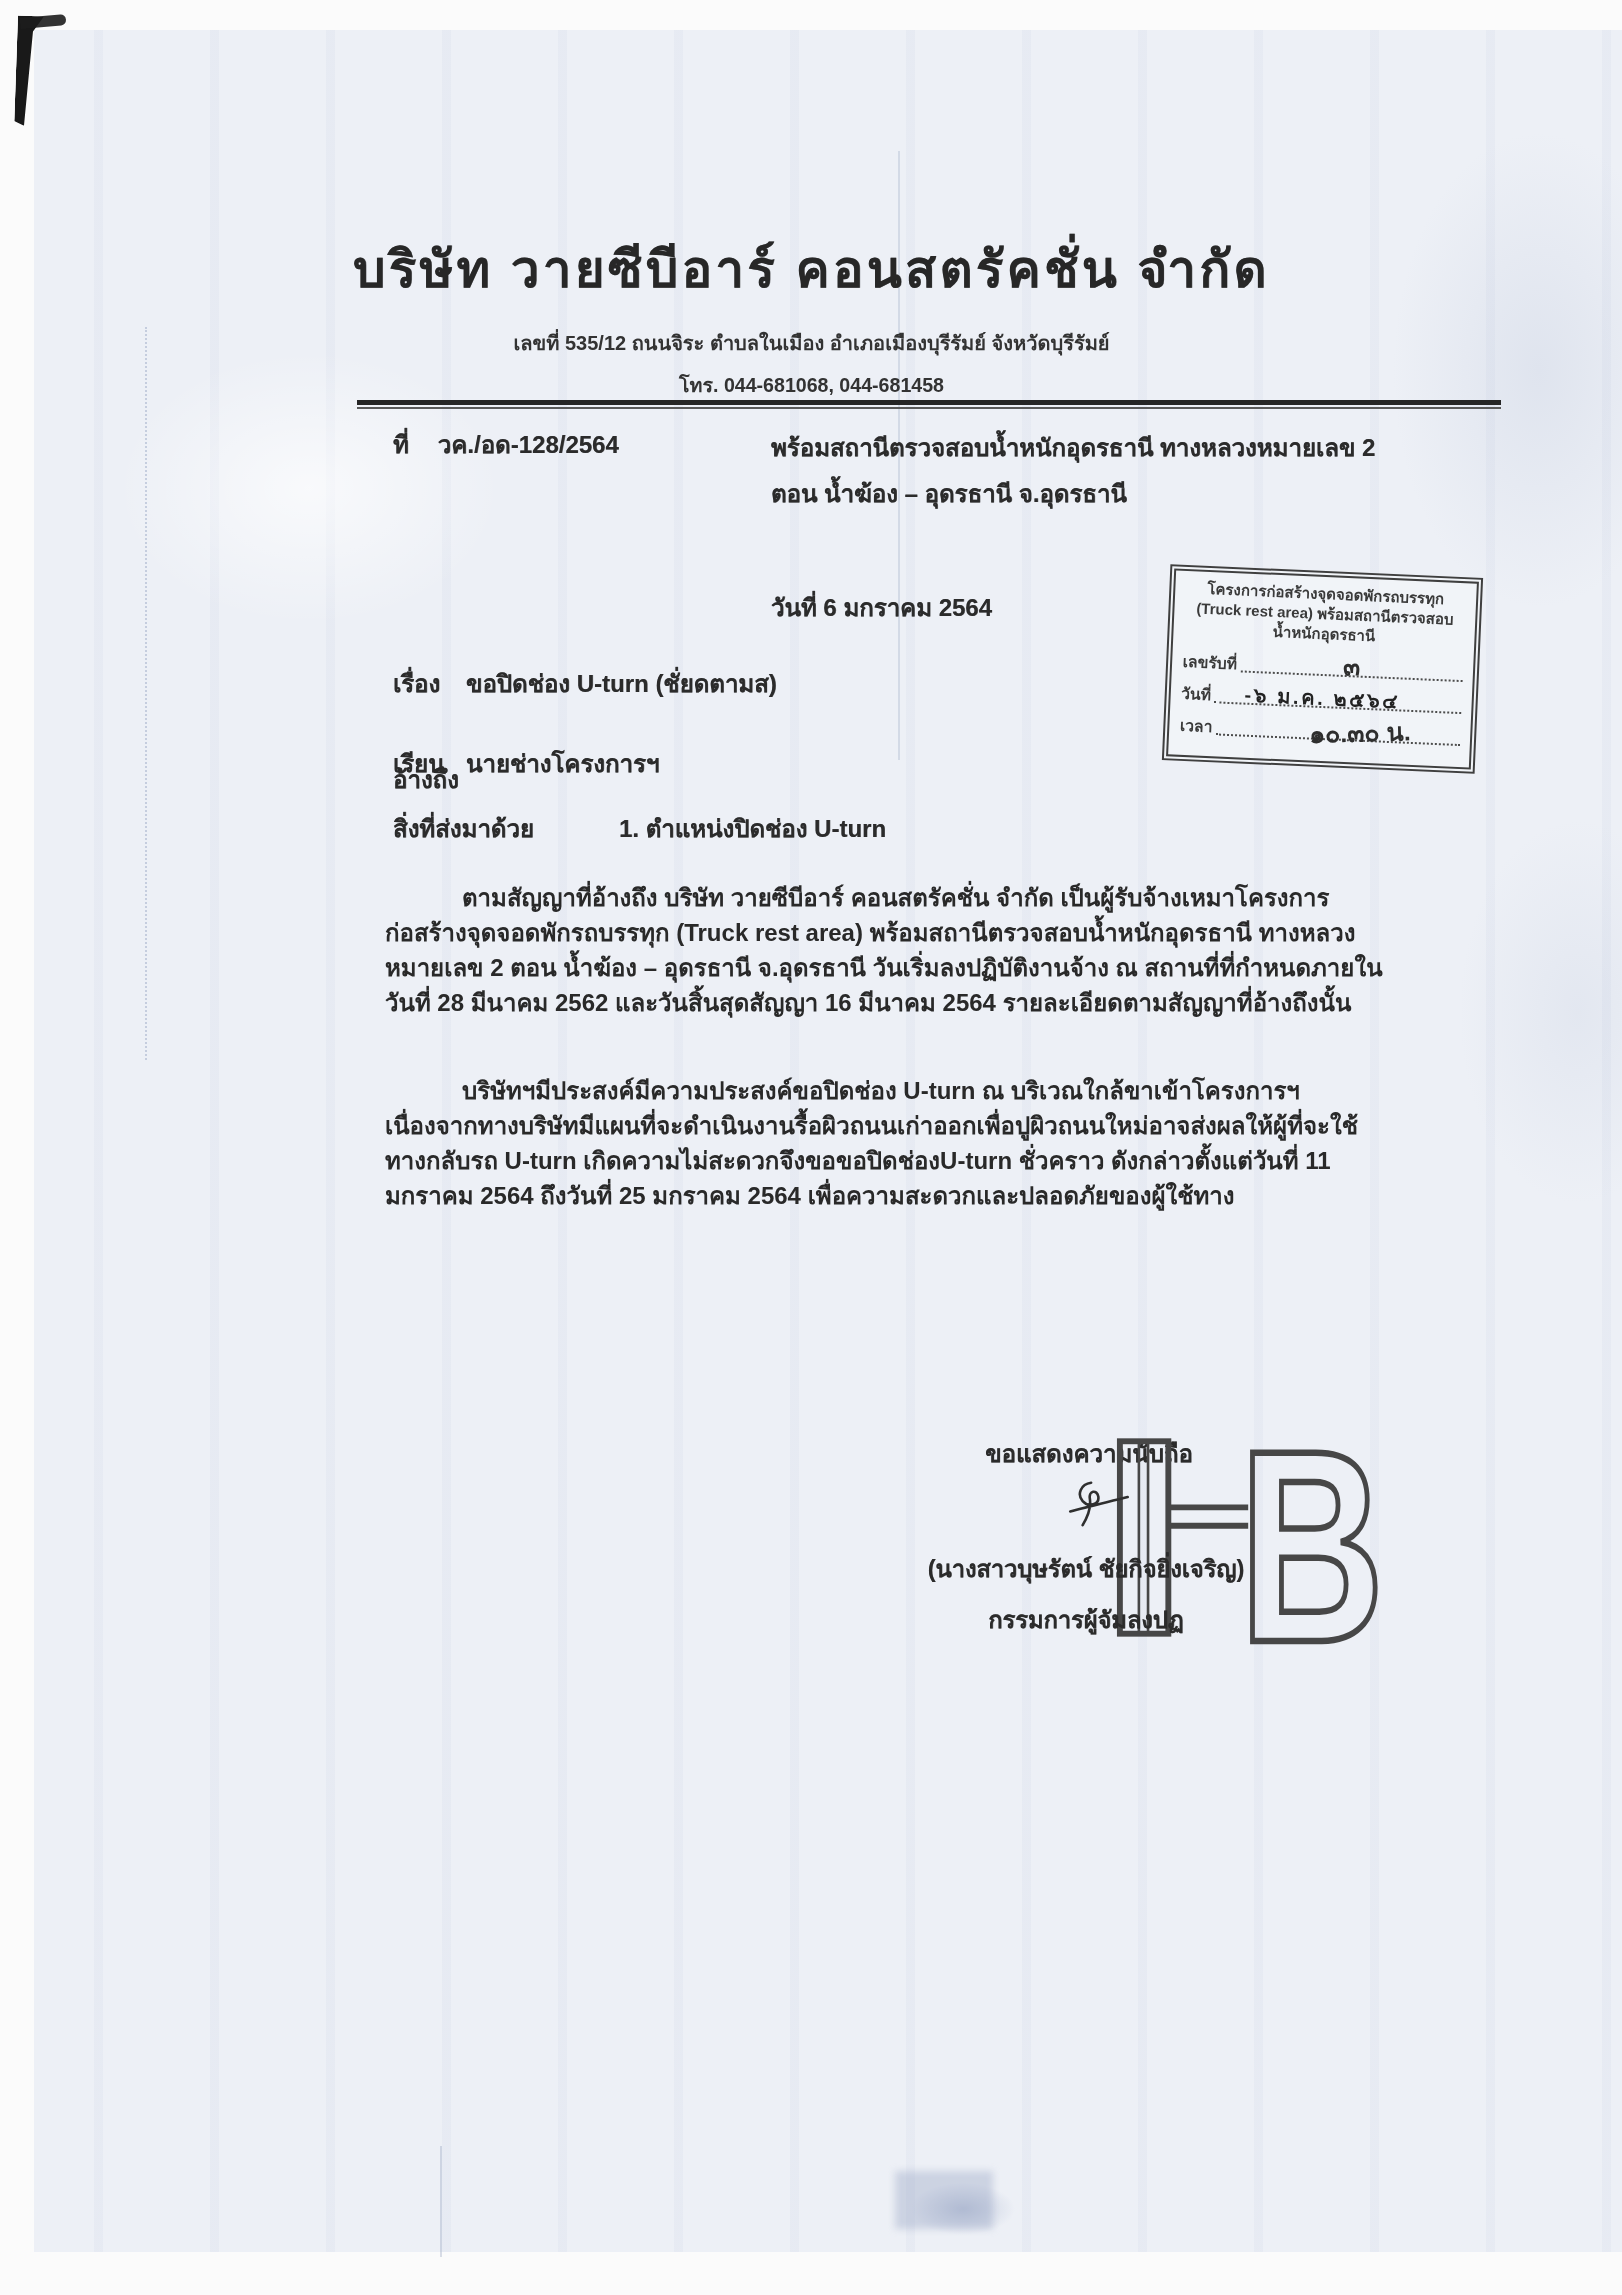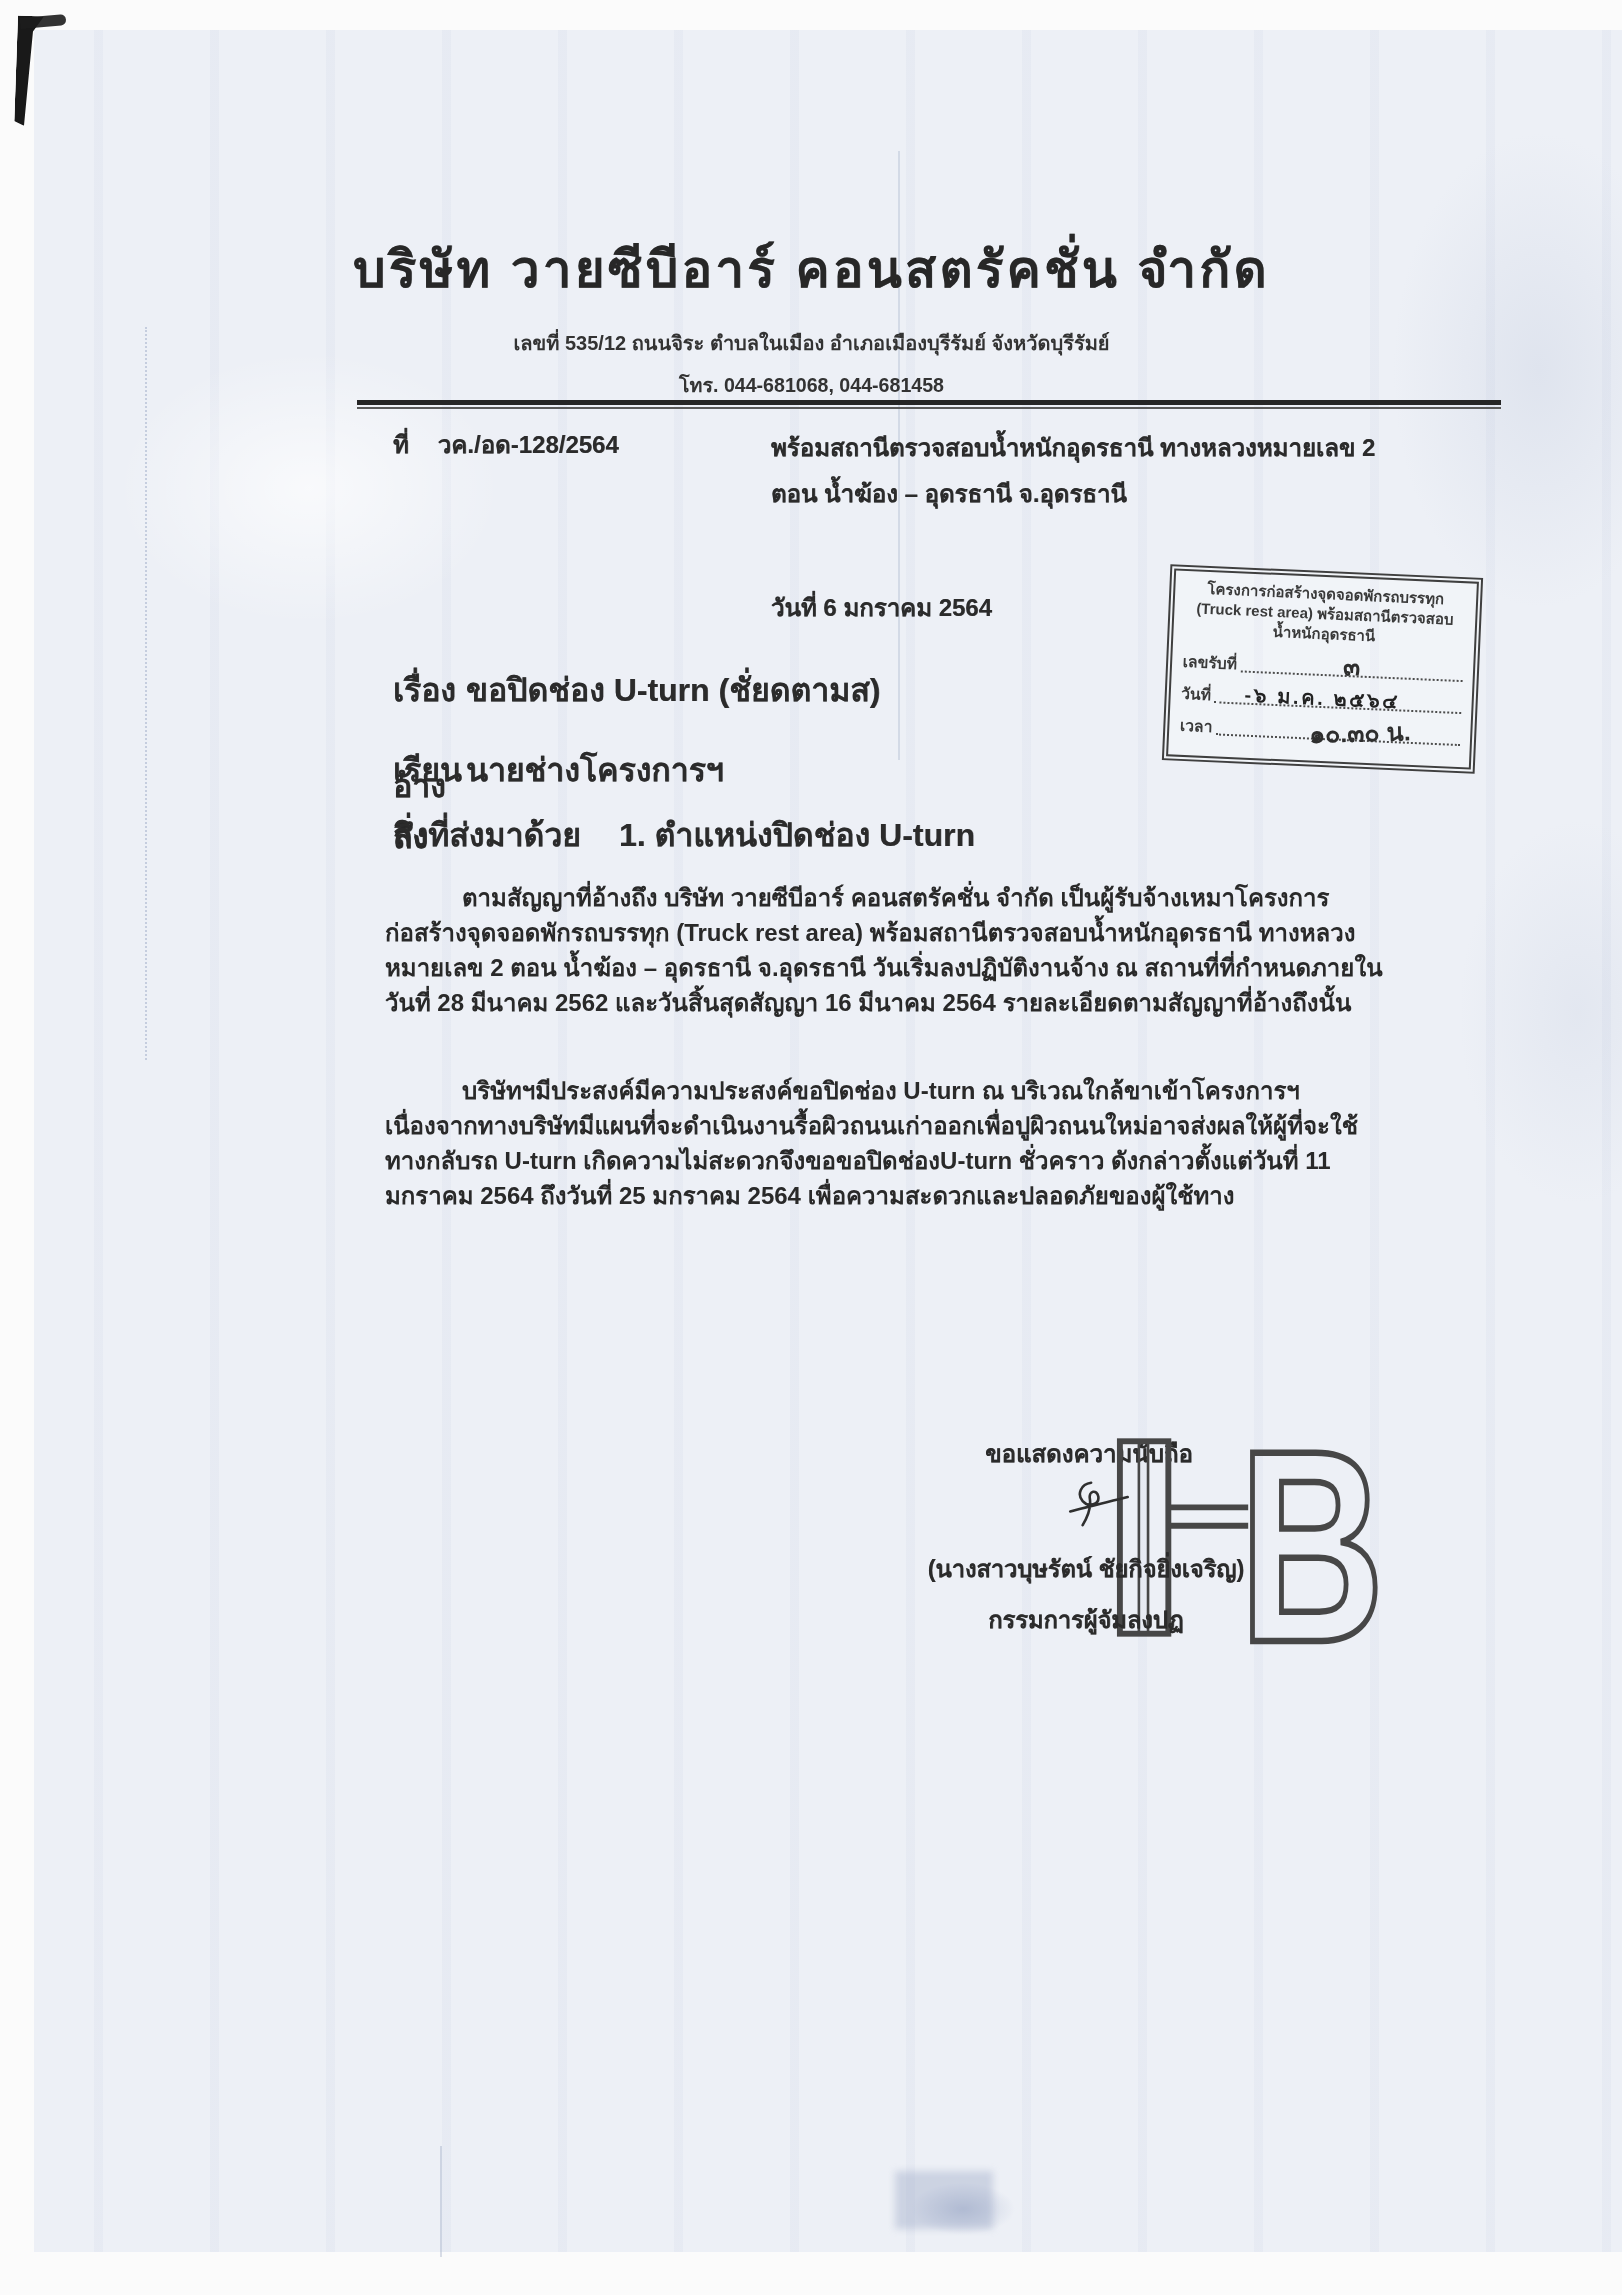--- a/index.html
+++ b/index.html
@@ -49,21 +49,21 @@
     padding:6.5px 10.5px 5.2px 10.5px;background:rgba(255,255,255,0.25);
   }
   .stamp-title{text-align:center;font-size:15px;line-height:20px;}
   .stamp-row{display:flex;align-items:flex-end;font-size:15.7px;margin-top:13px;line-height:15.7px;}
   .stamp-row .leader{flex:1;border-bottom:2.6px dotted #4c4c4c;position:relative;height:17px;margin-left:3.9px;}
   .hand{font-size:25px;transform:rotate(-4deg);color:#2e2e2e;}
   .receive-no{position:absolute;left:46%;bottom:0px;}
   .stamped-date{position:absolute;left:12%;bottom:-1.3px;font-size:20px;letter-spacing:2.6px;color:#222;}
   .stamp-time{position:absolute;left:38%;bottom:-2.6px;}
 
-  .meta-row{left:393px;font-size:32px;display:flex;align-items:center;}
+  .meta-row{left:393px;font-size:24px;display:flex;align-items:center;}
   .meta-row .lbl{display:inline-block;}
   .meta-row.w1 .lbl{width:73px;}
   .meta-row.w2 .lbl{width:226px;}
 
   .para{left:385px;width:1000px;font-size:24px;line-height:35px;text-indent:77px;color:#292929;font-weight:700;}
 
   .closing{left:968px;top:1434px;width:242px;text-align:center;font-size:24px;}
   .sig-name{left:914px;top:1550px;width:344px;text-align:center;font-size:23.6px;}
   .sig-title{left:914px;top:1601px;width:344px;text-align:center;font-size:23.6px;}
   .logo{left:1112px;top:1438px;}

